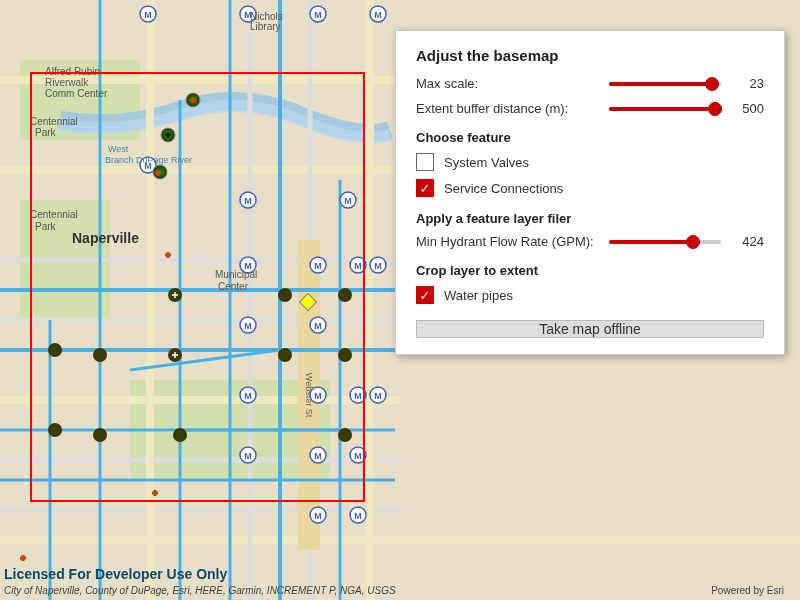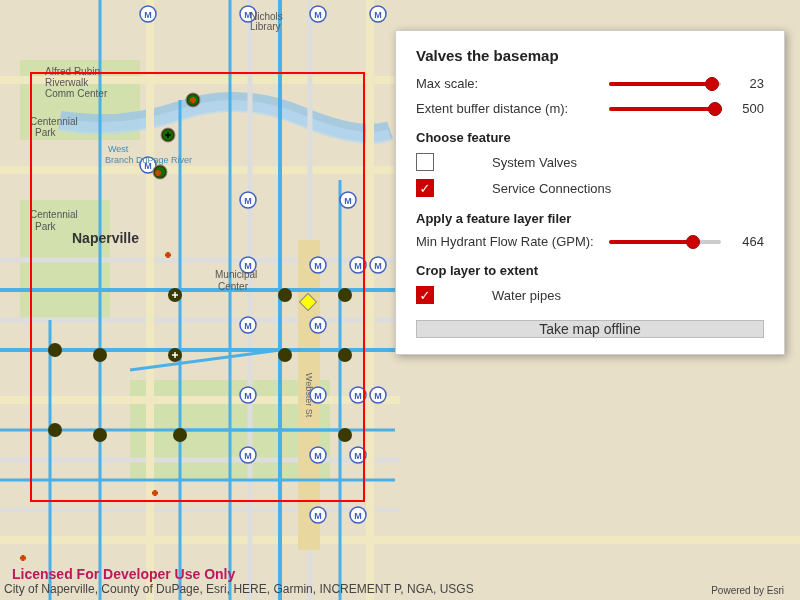--- a/index.html
+++ b/index.html
@@ -17,38 +17,39 @@
     #map-bg {
       position: absolute;
       top: 0; left: 0;
       width: 100%; height: 100%;
     }
 
     .map-watermark {
       position: absolute;
       bottom: 4px;
       left: 4px;
-      font-size: 12px;
+      font-size: 10px;
       color: #444;
       white-space: nowrap;
+      font-style: italic;
     }
     .map-watermark-right {
       position: absolute;
       bottom: 4px;
       right: 16px;
       font-size: 10px;
       color: #444;
     }
     .map-developer-text {
       position: absolute;
       bottom: 18px;
-      left: 12px;
+      left: 4px;
       font-size: 14px;
       font-weight: bold;
-      color: #be185d;
+      color: #0c4a6e;
     }
 
     
     .map-red-box {
       position: absolute;
       top: 72px;
       left: 30px;
       width: 335px;
       height: 430px;
       border: 2px solid red;
@@ -128,21 +129,20 @@
       font-size: 13px;
       color: #333;
       min-width: 35px;
       text-align: right;
     }
 
     .checkbox-row {
       display: flex;
       align-items: center;
       margin-bottom: 8px;
-      gap: 48px;
     }
 
     .checkbox-box {
       width: 18px;
       height: 18px;
       border: 1.5px solid #666;
       display: flex;
       align-items: center;
       justify-content: center;
       margin-right: 10px;
@@ -355,21 +355,21 @@
 
   <div class="map-red-box"></div>
 
   <div class="map-developer-text">Licensed For Developer Use Only</div>
   <div class="map-watermark">City of Naperville, County of DuPage, Esri, HERE, Garmin, INCREMENT P, NGA, USGS</div>
   <div class="map-watermark-right">Powered by Esri</div>
 </div>
 
 <div id="panel">
 
-  <div class="section-title">Valves the basemap</div>
+  <div class="section-title">Adjust the basemap</div>
 
 
   <div class="slider-row">
     <span class="slider-label">Max scale:</span>
     <div class="slider-track">
       <div class="slider-fill" style="width: 92%"></div>
       <div class="slider-thumb" style="left: calc(92% - 7px)"></div>
     </div>
     <span class="slider-value">23</span>
   </div>
@@ -396,21 +396,21 @@
   </div>
 
   <div class="subsection-title">Apply a feature layer filer</div>
 
   <div class="slider-row">
     <span class="slider-label">Min Hydrant Flow Rate (GPM):</span>
     <div class="slider-track">
       <div class="slider-fill" style="width: 75%"></div>
       <div class="slider-thumb" style="left: calc(75% - 7px)"></div>
     </div>
-    <span class="slider-value">464</span>
+    <span class="slider-value">424</span>
   </div>
 
   <div class="subsection-title">Crop layer to extent</div>
 
   <div class="checkbox-row">
     <div class="checkbox-box checked"></div>
     <span class="checkbox-label">Water pipes</span>
   </div>
 
   <button class="take-offline-btn">Take map offline</button>

